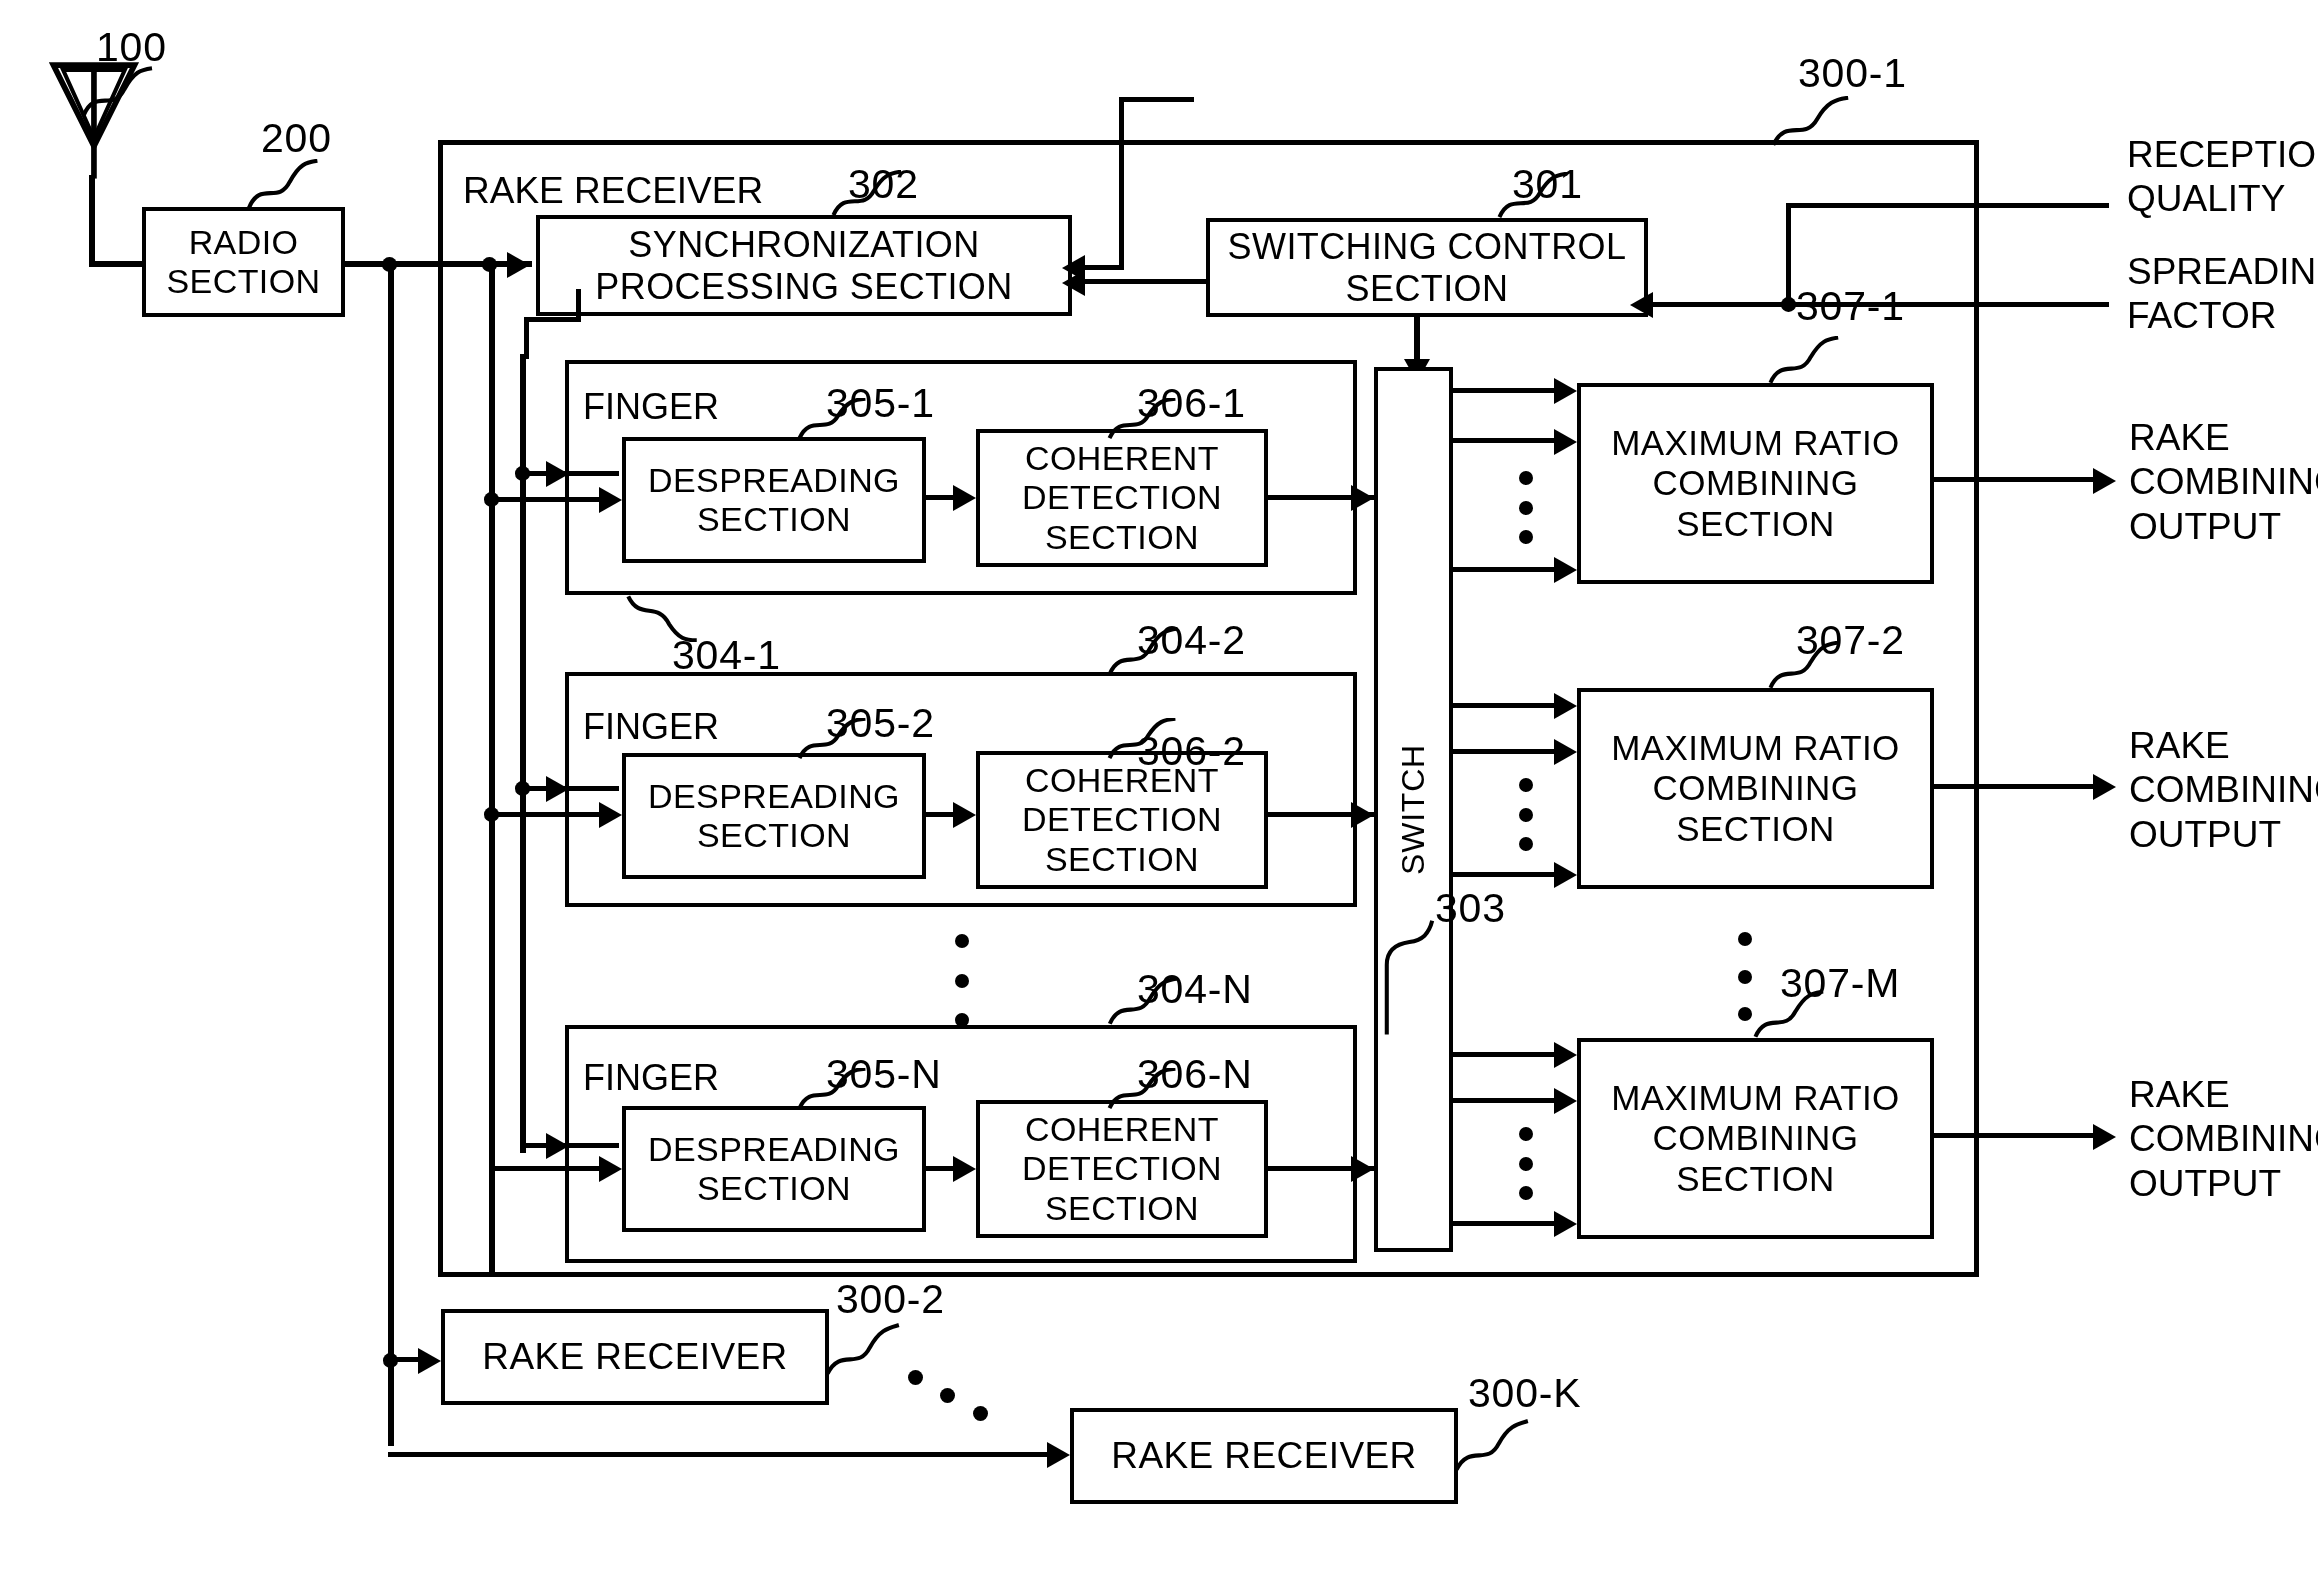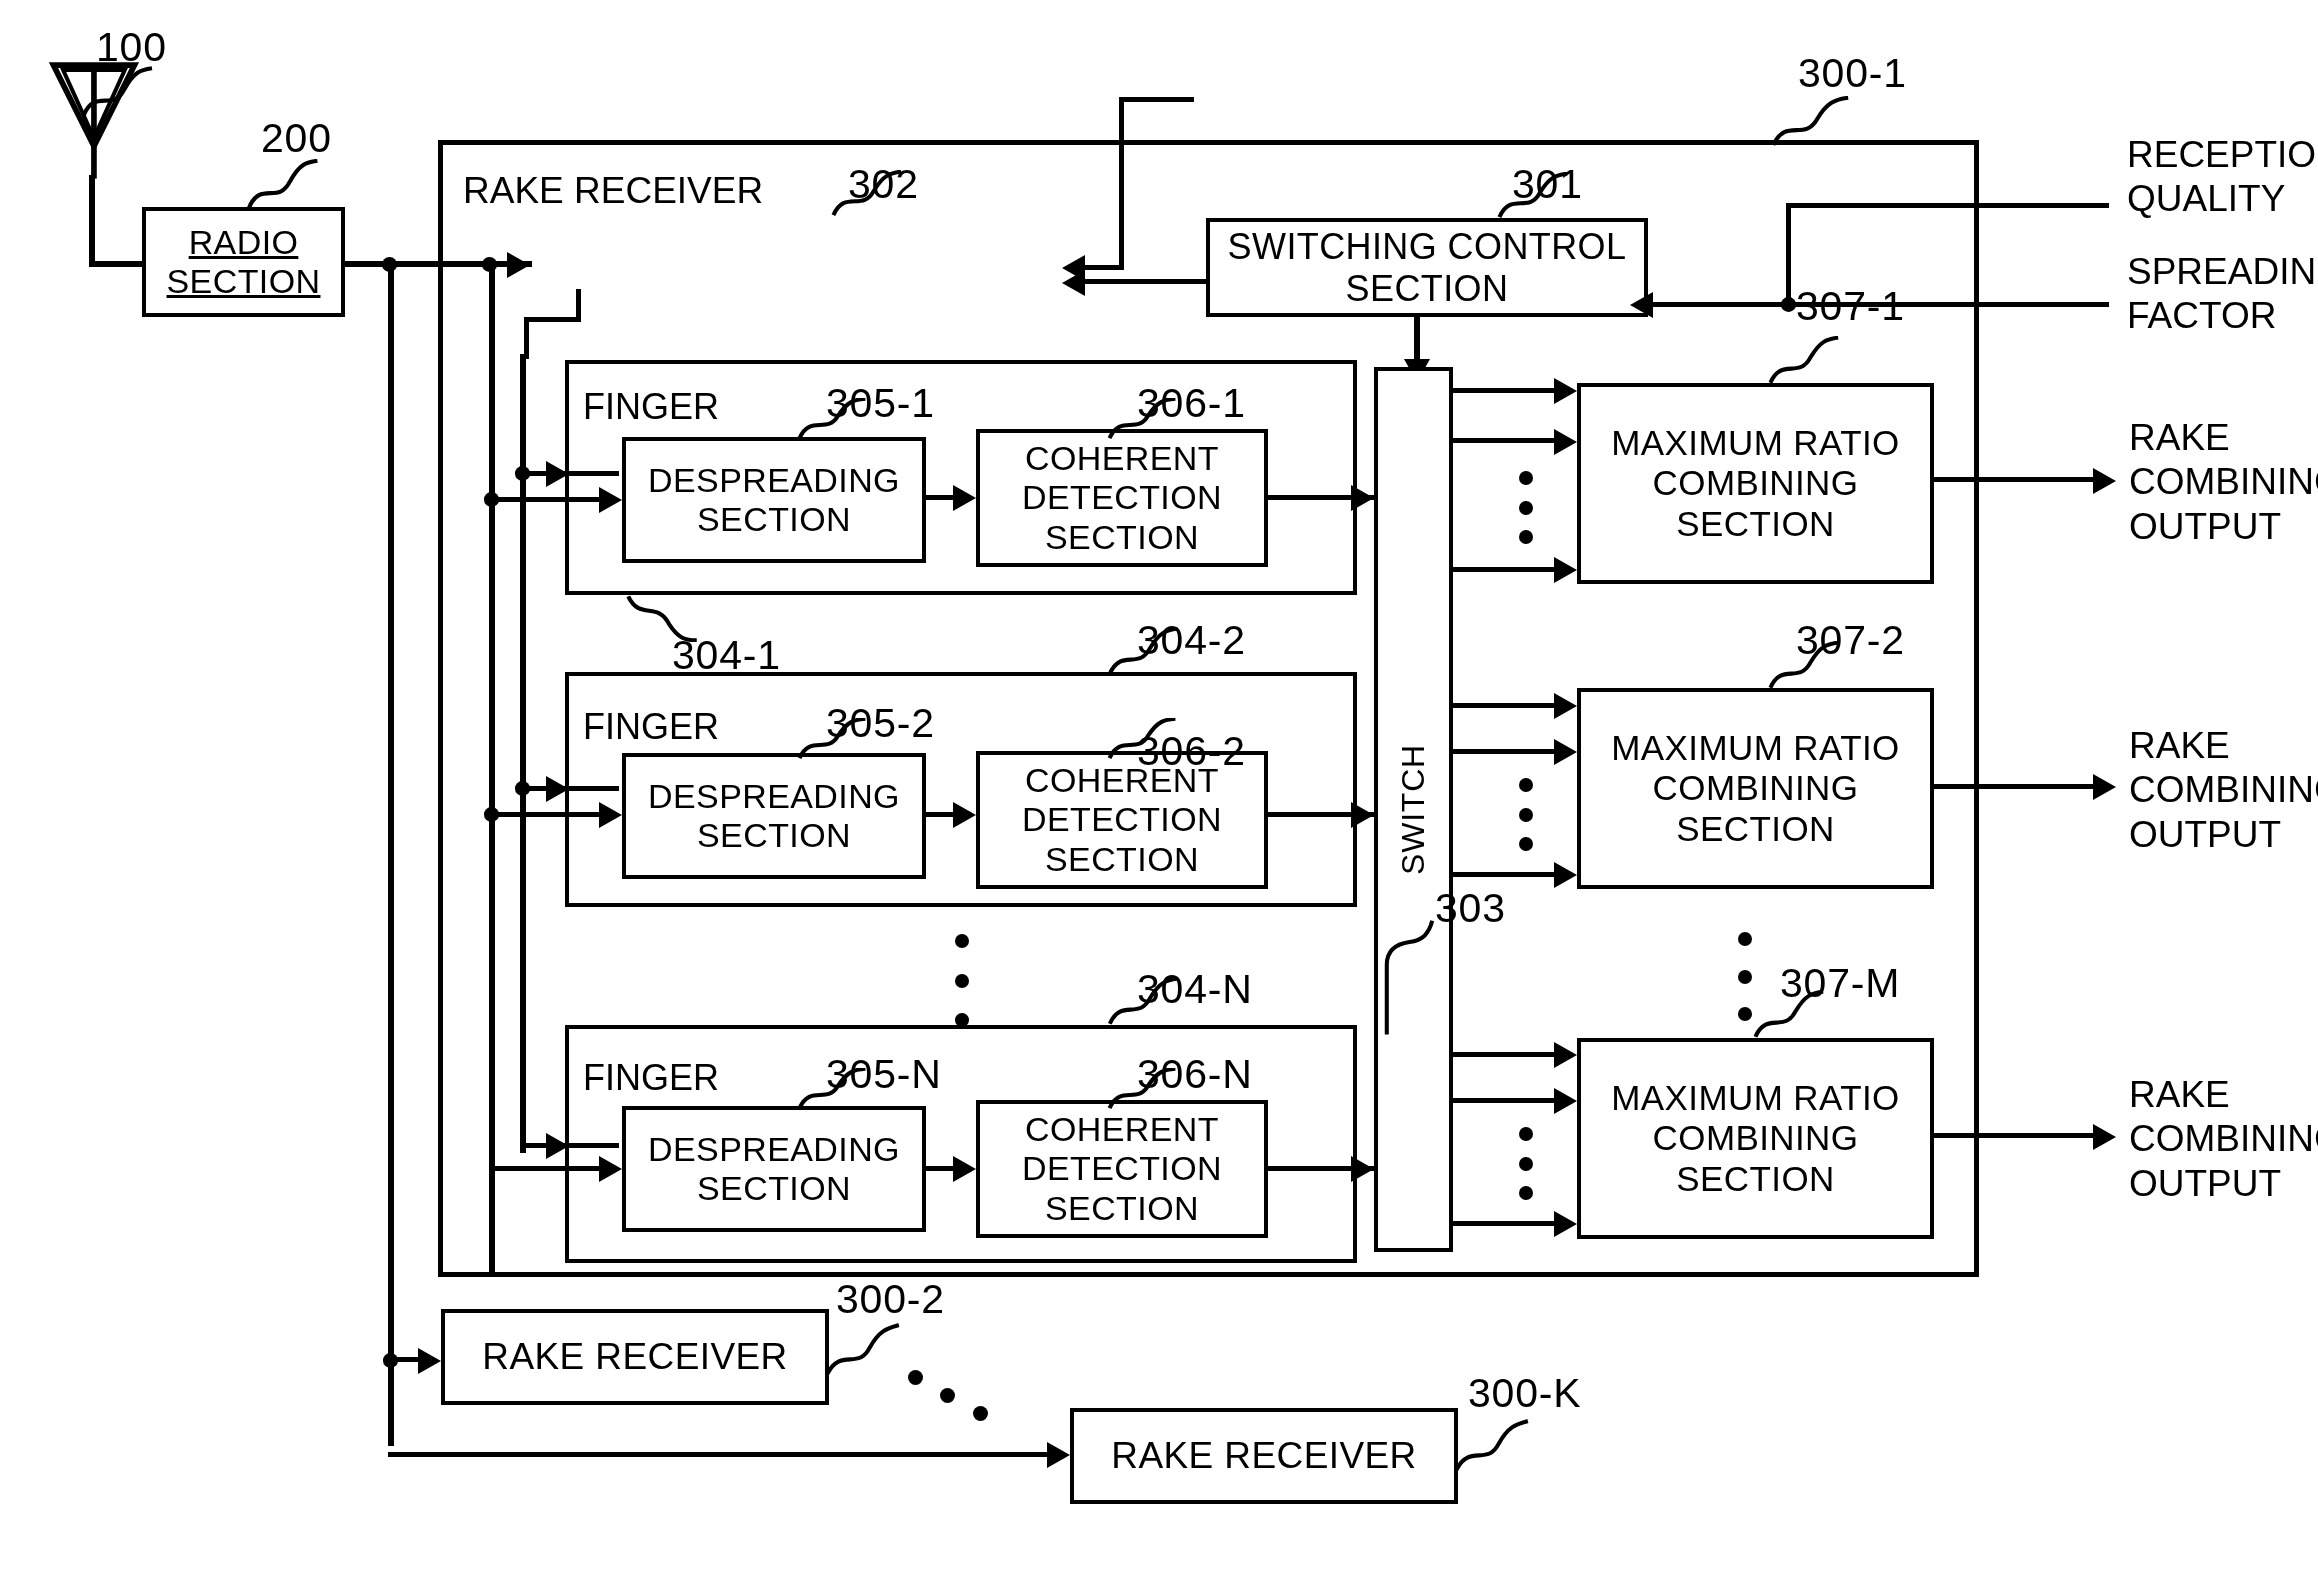--- a/index.html
+++ b/index.html
@@ -119,21 +119,21 @@
   </svg>
 
   <svg class="leader" style="left:77px;top:65px;width:106px;height:57px;" viewBox="0 0 130 70" width="106" height="57">
     <path d="M8,62 C22,28 44,58 58,30 C70,8 78,6 92,4" fill="none" stroke="#000" stroke-width="5"></path>
   </svg>
   <div class="ref" style="left:96px;top:24px;">100</div>
 
   <div class="vline" style="left:89px;top:175px;width:5.7px;height:89px;"></div>
   <div class="hline" style="left:89px;top:261px;width:85px;height:5.7px;"></div>
 
-  <div class="box" style="left:142px;top:207px;width:203px;height:110px;text-decoration:underline;">
+  <div class="box" style="left:142px;top:207px;width:203px;height:110px;">
     <span style="white-space:pre-line;">RADIO
 SECTION</span>
   </div>
   <svg class="leader" style="left:244px;top:159px;width:106px;height:54px;" viewBox="0 0 130 66" width="106" height="54">
     <path d="M6,60 C20,26 42,56 56,28 C68,6 76,4 90,2" fill="none" stroke="#000" stroke-width="5"></path>
   </svg>
   <div class="ref" style="left:261px;top:115px;">200</div>
 
   <div class="hline" style="left:345px;top:261px;width:187px;height:5.7px;"></div>
   <div class="arrow-r" style="left:507px;top:252px;"></div>
@@ -145,20 +145,24 @@
 
   <div class="vline" style="left:489px;top:261px;width:5.7px;height:1015px;"></div>
 
   <div class="outerbox" style="left:438px;top:140px;width:1541px;height:1137px;"></div>
   <div class="lbl" style="left:463px;top:169px;font-size:37px;">RAKE RECEIVER</div>
   <svg class="leader" style="left:1770px;top:96px;width:114px;height:54px;" viewBox="0 0 140 66" width="114" height="54">
     <path d="M4,60 C20,26 42,56 58,28 C70,8 80,4 96,2" fill="none" stroke="#000" stroke-width="5"></path>
   </svg>
   <div class="ref" style="left:1798px;top:50px;">300-1</div>
 
+  <div class="box" style="left:536px;top:215px;width:536px;height:101px;font-size:36px;">
+    <span style="white-space:pre-line;">SYNCHRONIZATION
+PROCESSING SECTION</span>
+  </div>
   <svg class="leader" style="left:828px;top:170px;width:106px;height:50px;" viewBox="0 0 130 62" width="106" height="50">
     <path d="M6,56 C20,24 42,52 56,26 C68,6 76,4 90,2" fill="none" stroke="#000" stroke-width="5"></path>
   </svg>
   <div class="ref" style="left:848px;top:161px;">302</div>
 
   <div class="vline" style="left:524px;top:317px;width:4.9px;height:42px;"></div>
   <div class="hline" style="left:524px;top:317px;width:57px;height:4.9px;"></div>
   <div class="vline" style="left:576px;top:289px;width:4.9px;height:31px;"></div>
   <div class="hline" style="left:520px;top:354px;width:6.5px;height:4.9px;"></div>
   <div class="vline" style="left:520px;top:354px;width:5.7px;height:799px;"></div>

